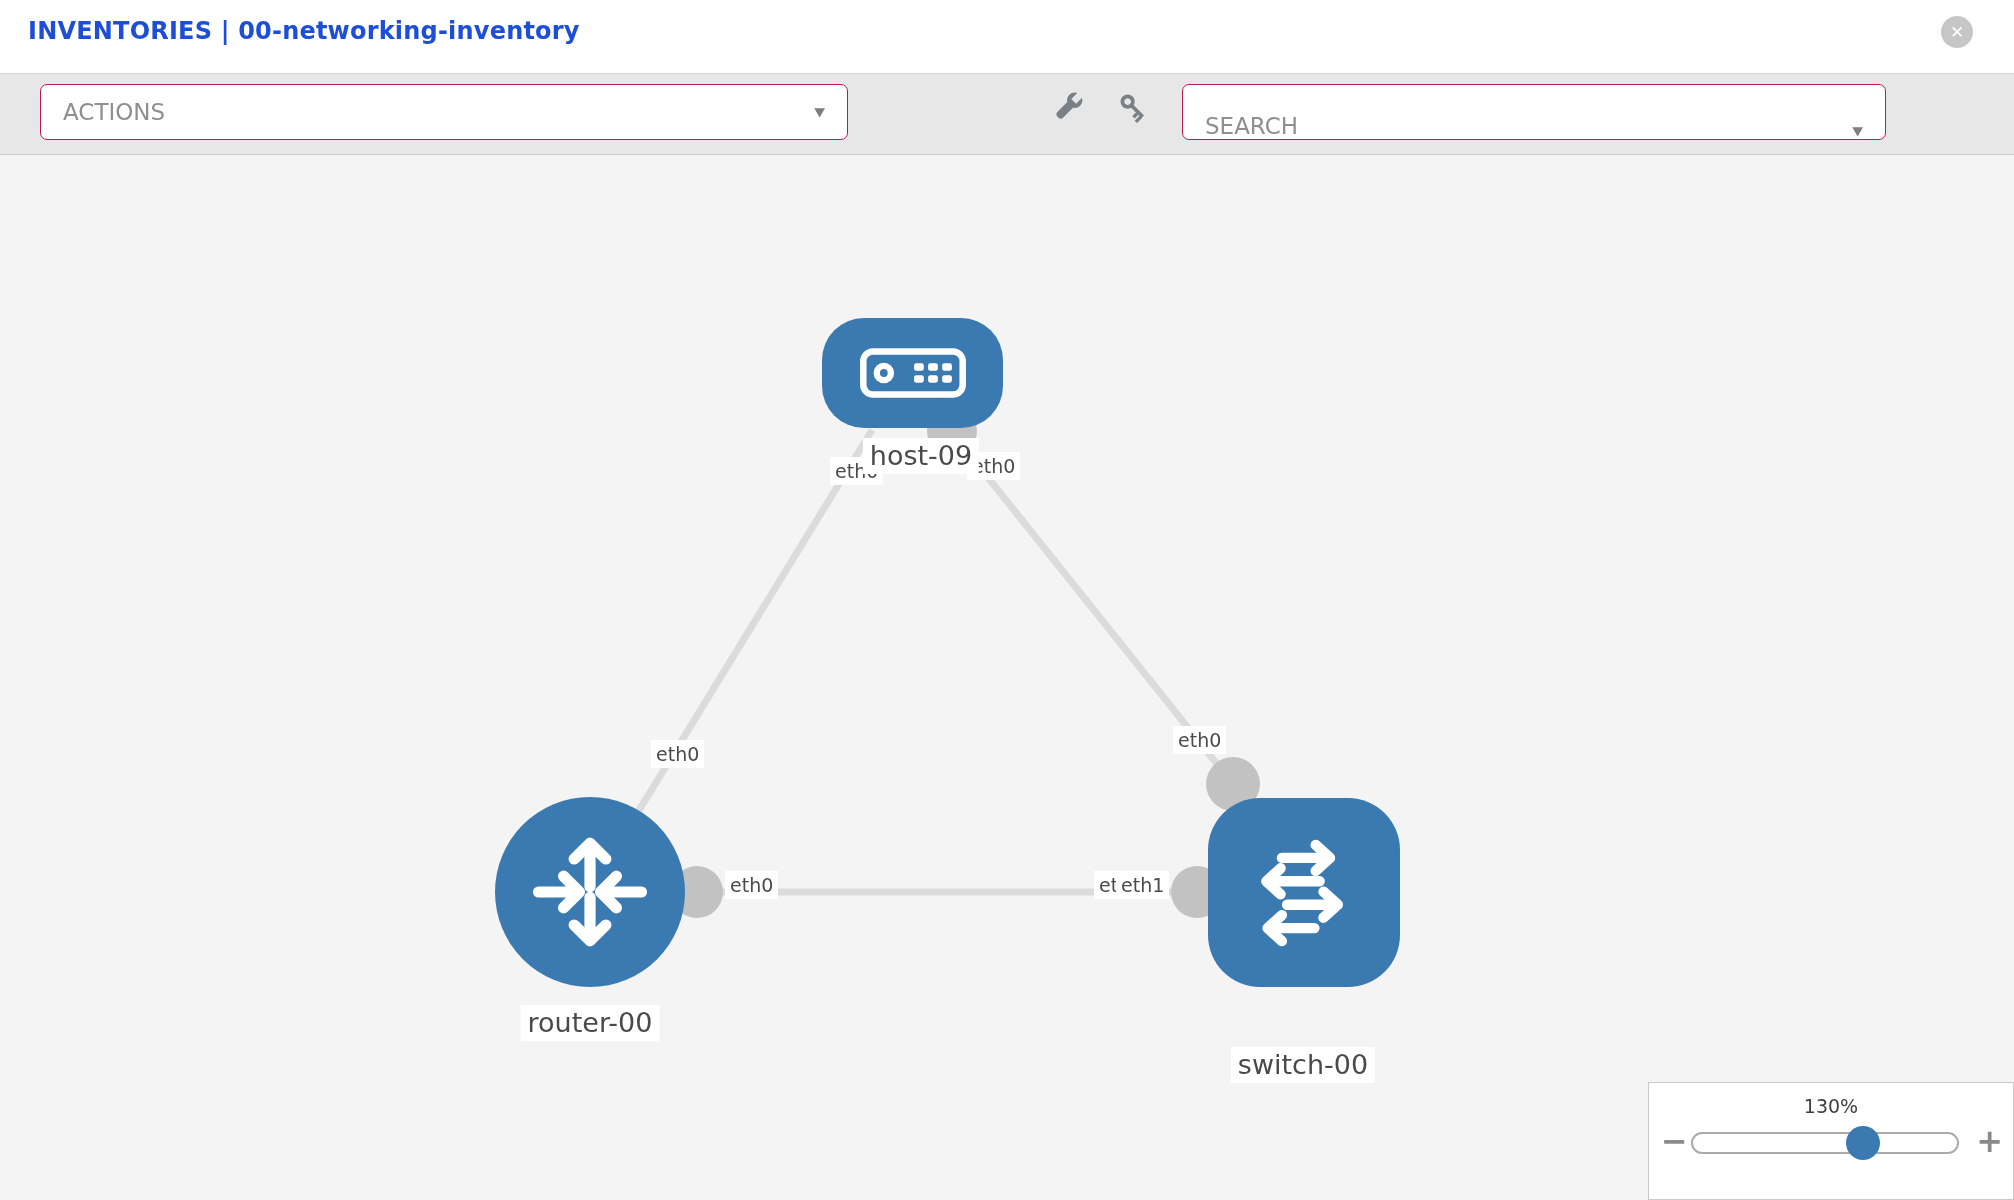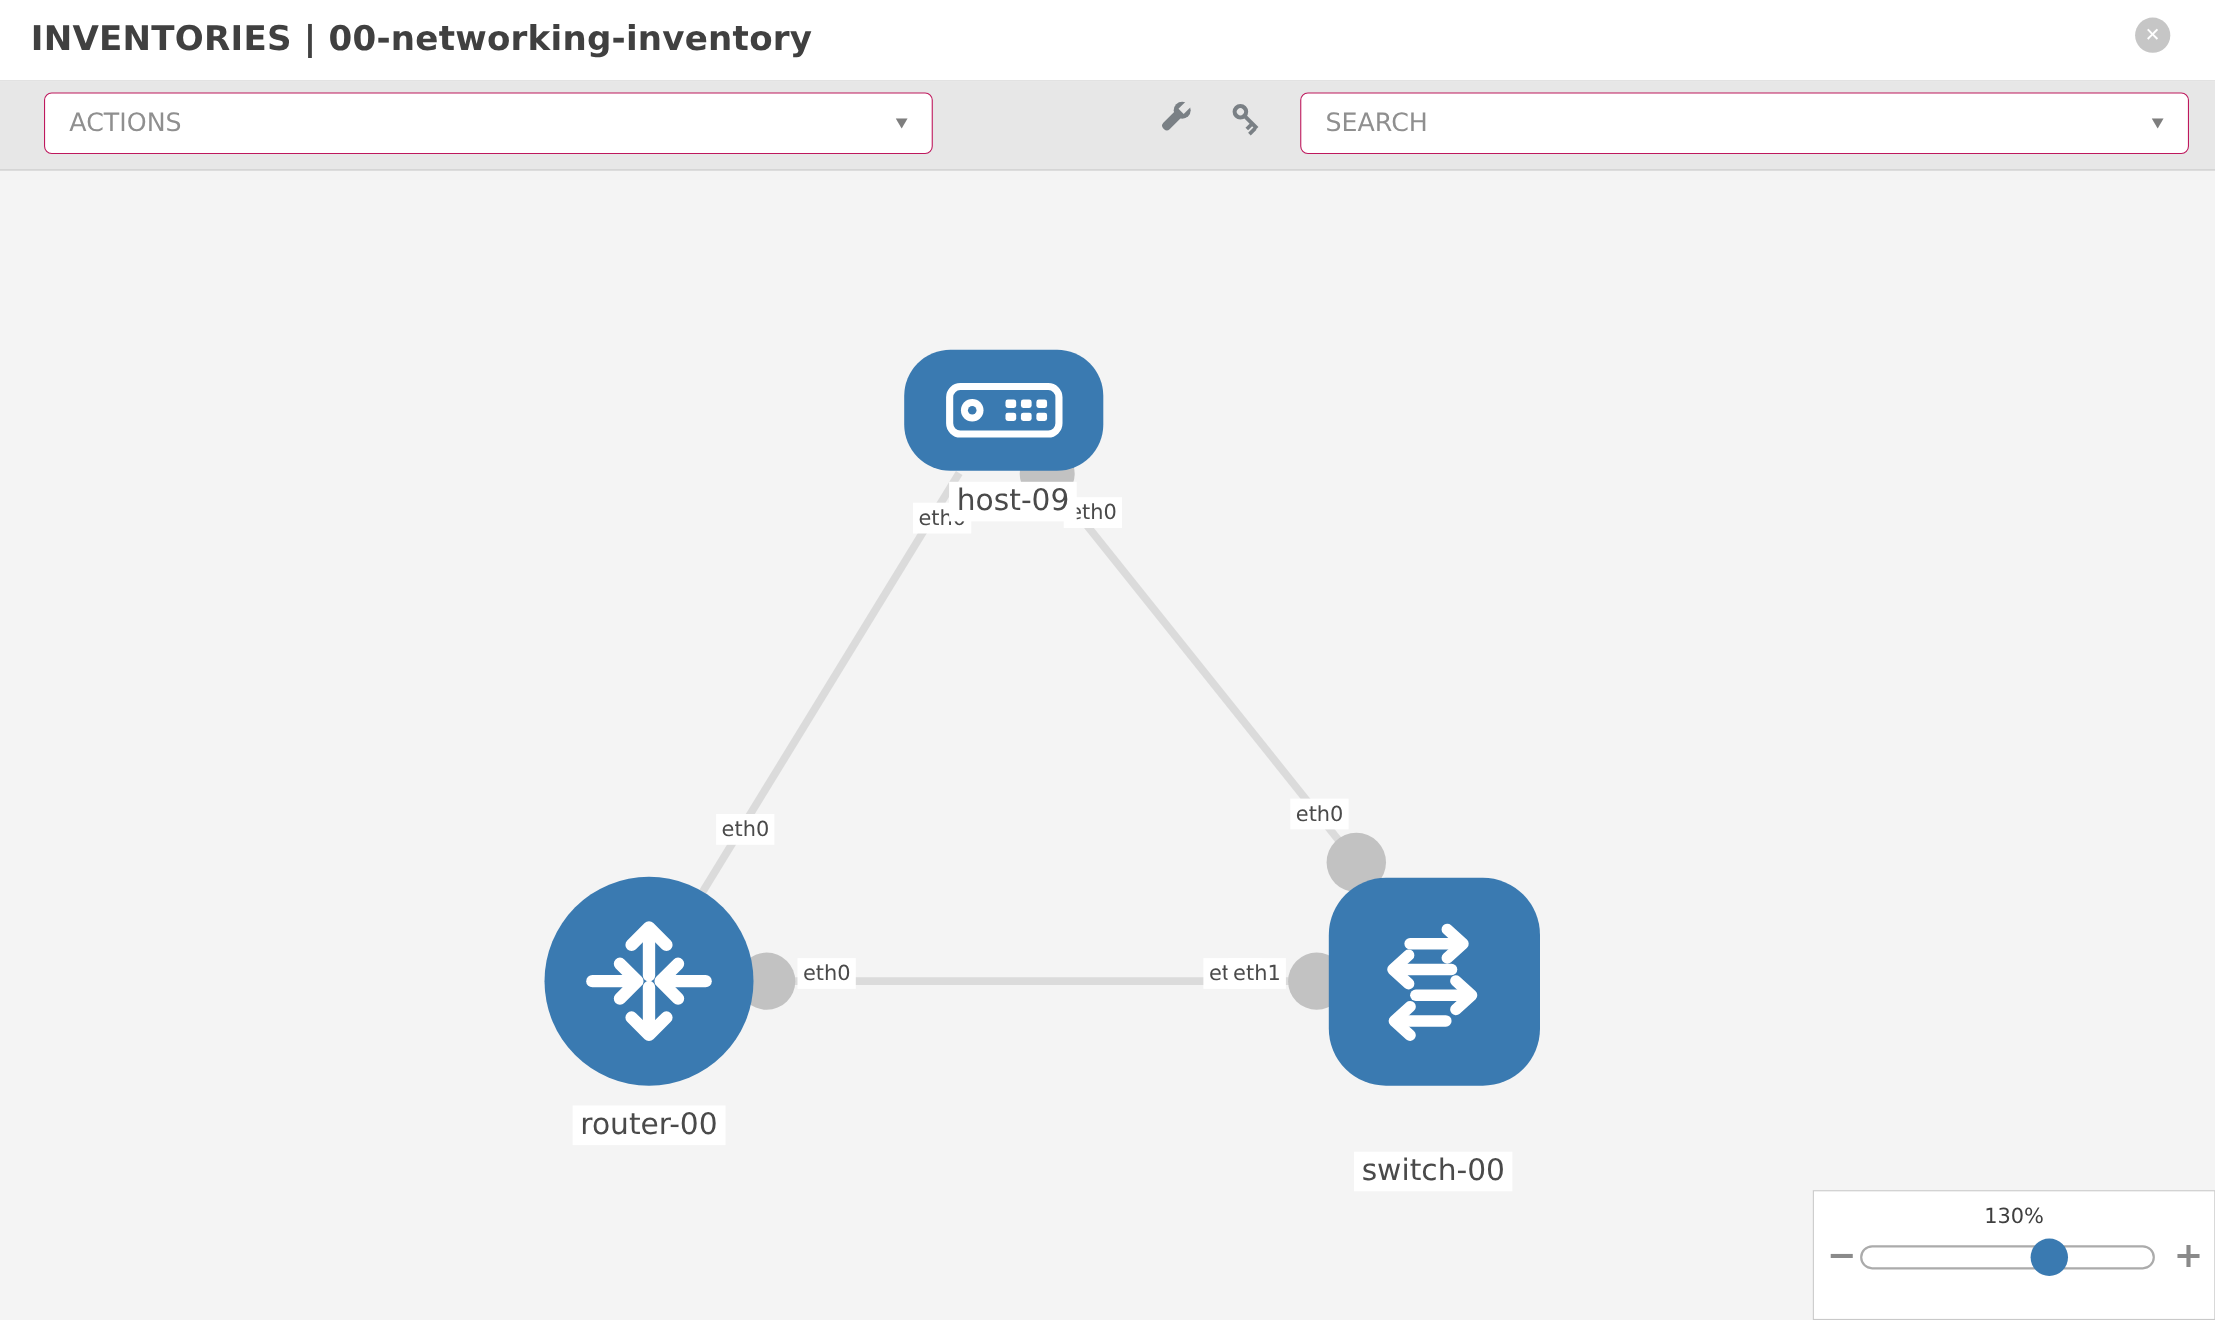--- a/index.html
+++ b/index.html
@@ -10,42 +10,42 @@
   }
   .abs{position:absolute;}
 
   
   .header{
     left:0;top:0;width:2014px;height:73px;background:#ffffff;
     border-bottom:1px solid #d6d6d6;z-index:50;
   }
   .page-title{
     position:absolute;left:28px;top:17px;
-    font-size:31px;font-weight:bold;color:#404040;letter-spacing:0.2px;
+    font-size:24px;font-weight:bold;color:#1d4ed8;letter-spacing:0.2px;
   }
   .close-btn{
     position:absolute;left:1941px;top:16px;width:32px;height:32px;
     background:#c6c6c6;border-radius:50%;color:#ffffff;
     font-size:17px;font-weight:bold;text-align:center;line-height:32px;
     cursor:pointer;user-select:none;
   }
 
   
   .toolbar{
     left:0;top:74px;width:2014px;height:80px;background:#e7e7e7;
     border-bottom:1px solid #c9c9c9;z-index:40;
   }
   .dropdown{
     position:absolute;height:56px;background:#ffffff;
     border:1px solid #be185d;border-radius:7px;
     display:flex;align-items:center;padding:0 22px;box-sizing:border-box;
     color:#8f8f8f;font-size:23px;cursor:pointer;
   }
   .dd-actions{left:40px;top:10px;width:808px;}
-  .dd-search{left:1182px;top:10px;width:808px;}
+  .dd-search{left:1182px;top:10px;width:704px;align-items:flex-end;}
   .caret{
     margin-left:auto;font-size:14px;color:#7e7e7e;transform:scaleY(0.85);
   }
   .tool-icon{position:absolute;cursor:pointer;}
 
   
   .canvas{
     left:0;top:155px;width:2014px;height:1045px;background:#f4f4f4;z-index:1;
   }
   svg.layer{position:absolute;left:0;top:0;z-index:5;}

